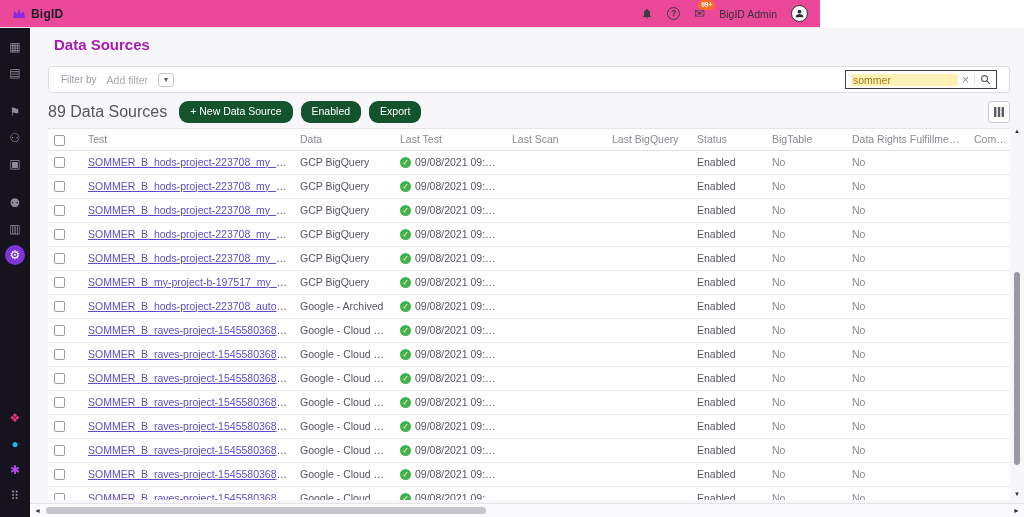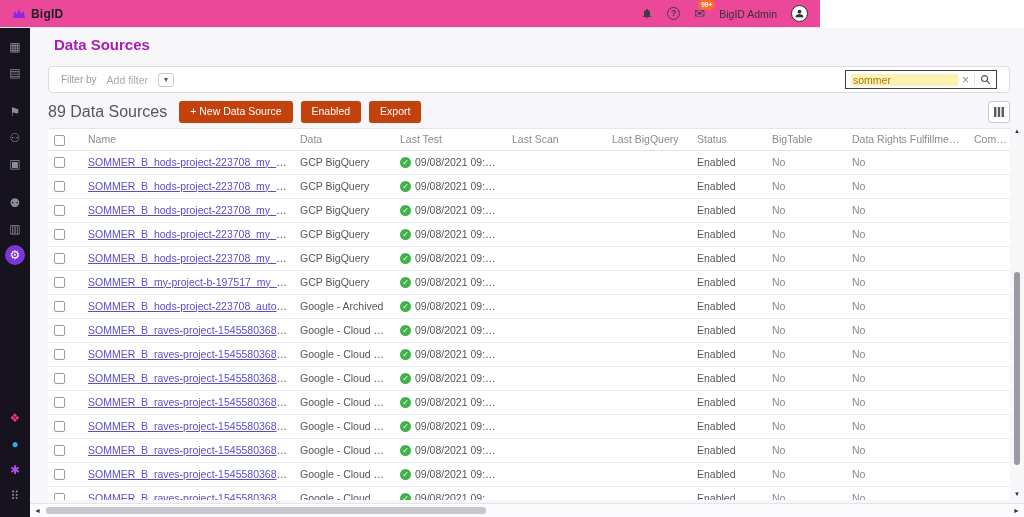--- a/index.html
+++ b/index.html
@@ -79,21 +79,21 @@
   .search-clear { font-size:12px; color:#8a8a90; margin:0 5px 0 4px; cursor:pointer; line-height:1; }
   .search-icon { display:flex; align-items:center; cursor:pointer; border-left:1px solid #e2e2e6; padding-left:5px; }
 
   
   .toolbar {
     position:absolute; top:72px; left:18px; right:14px; height:24px;
     display:flex; align-items:center; gap:8px;
   }
   .count { font-size:16px; color:#55555e; margin-right:4px; }
   .dark-btn {
-    background:#c2410c; color:#fff; border:none; border-radius:3px;
+    background:#14532d; color:#fff; border:none; border-radius:9px;
     font-size:10.5px; padding:5px 11px; font-family:inherit; cursor:pointer; line-height:1.1;
   }
   .tb-spacer { flex:1; }
   .columns-btn {
     width:22px; height:22px; border:1px solid #c9c9d0; border-radius:3px; background:#fff;
     display:flex; align-items:center; justify-content:center; cursor:pointer;
   }
 
   
   .table-wrap {
@@ -239,21 +239,21 @@
           <col style="width:100px">
           <col style="width:85px">
         <col style="width:75px">
           <col style="width:80px">
           <col style="width:122px">
         <col style="width:46px">
       </colgroup>
       <thead>
         <tr>
           <th><span class="cb"></span></th>
-          <th>Name</th>
+          <th>Test</th>
           <th>Data</th>
           <th>Last Test</th>
           <th>Last Scan</th>
           <th>Last BigQuery</th>
           <th>Status</th>
           <th>BigTable</th>
           <th>Data Rights Fulfillment ...</th>
           <th>Commen...</th>
         </tr>
       </thead>

